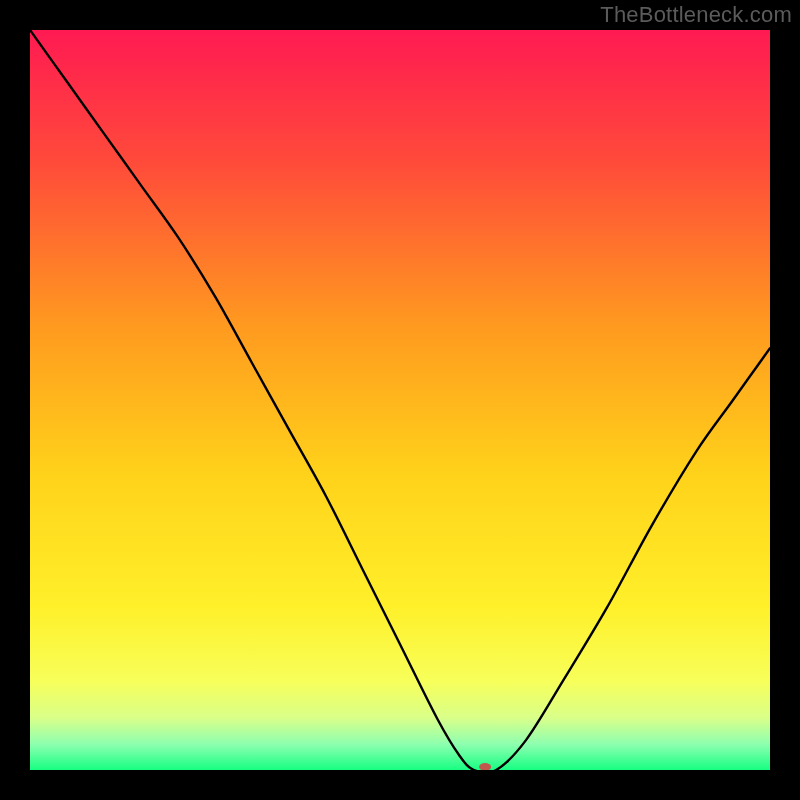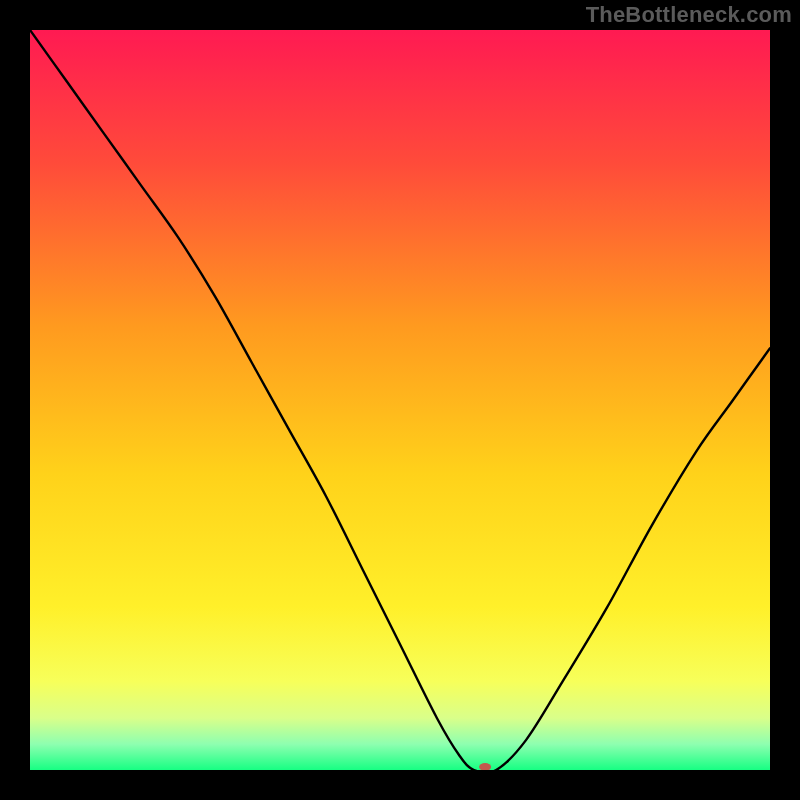--- a/index.html
+++ b/index.html
@@ -16,21 +16,21 @@
     width: 800px;
     height: 800px;
     background: #000;
   }
   .watermark {
     position: absolute;
     top: 2px;
     right: 8px;
     color: #5b5b5b;
     font-size: 22px;
-    font-weight: 700;
+    font-weight: 400;
     letter-spacing: 0.2px;
     z-index: 3;
     user-select: none;
     margin-left: 44px;
   }
   svg.plot {
     position: absolute;
     left: 30px;
     top: 30px;
     width: 740px;

